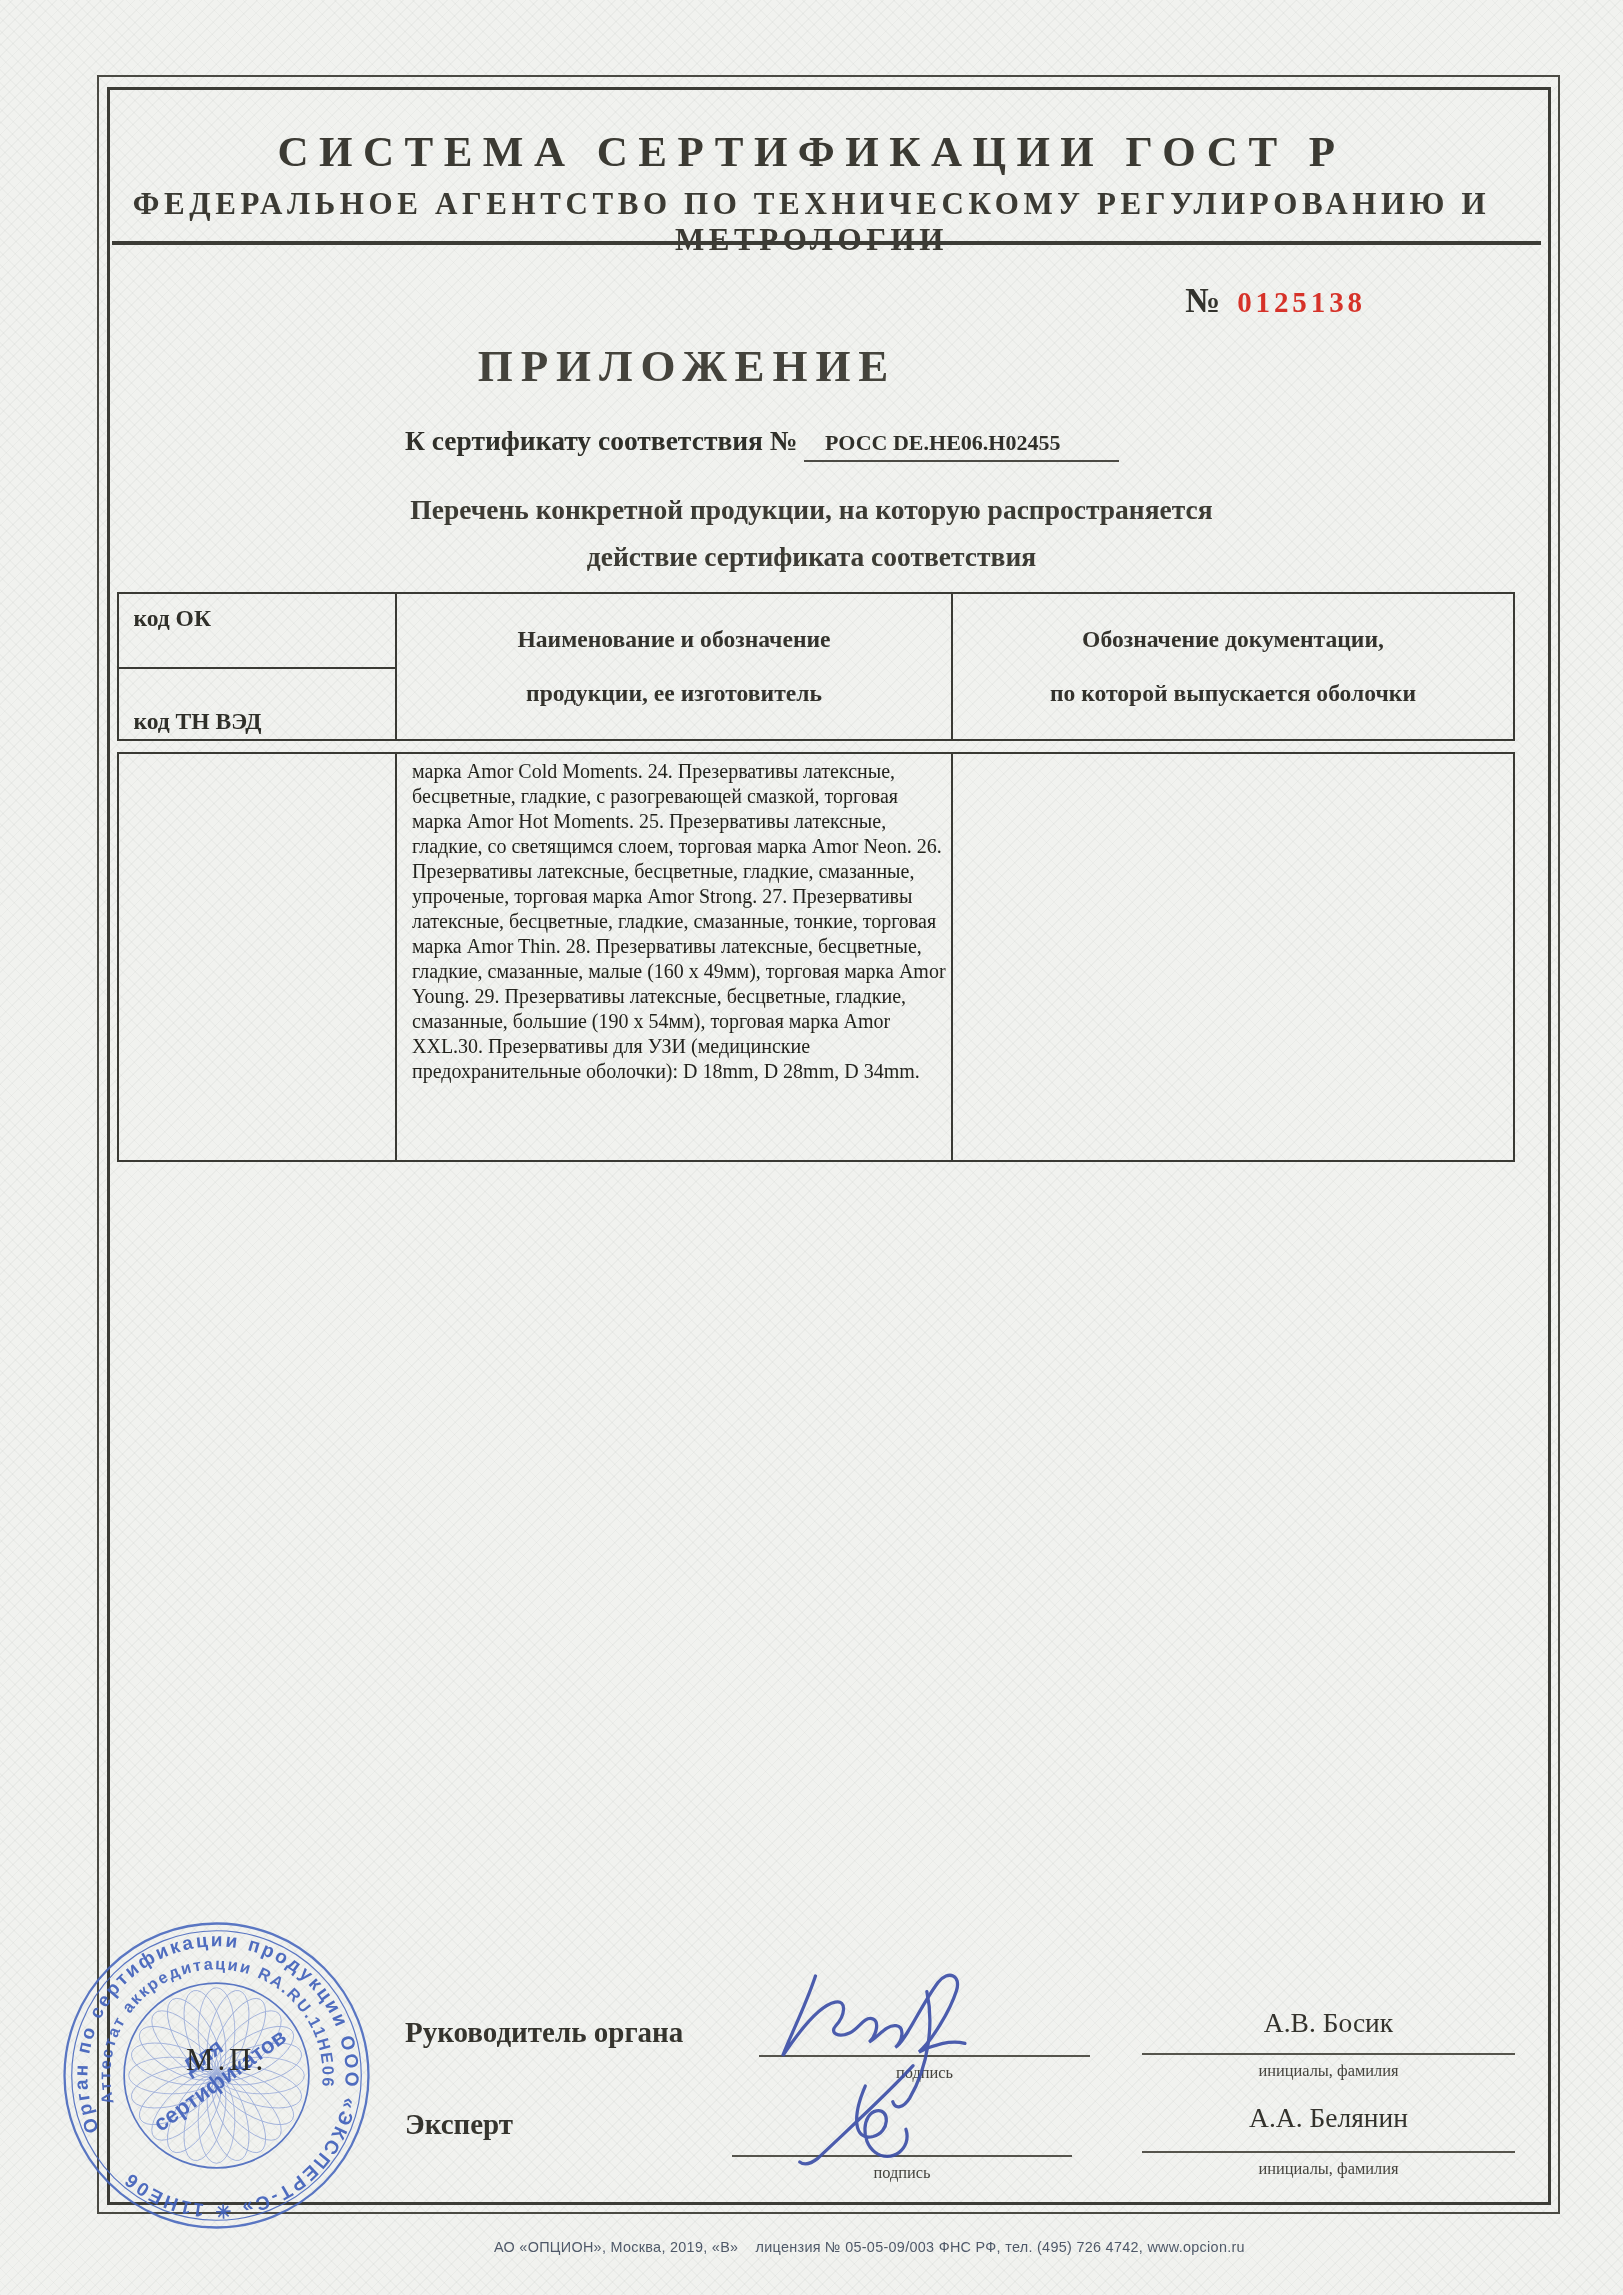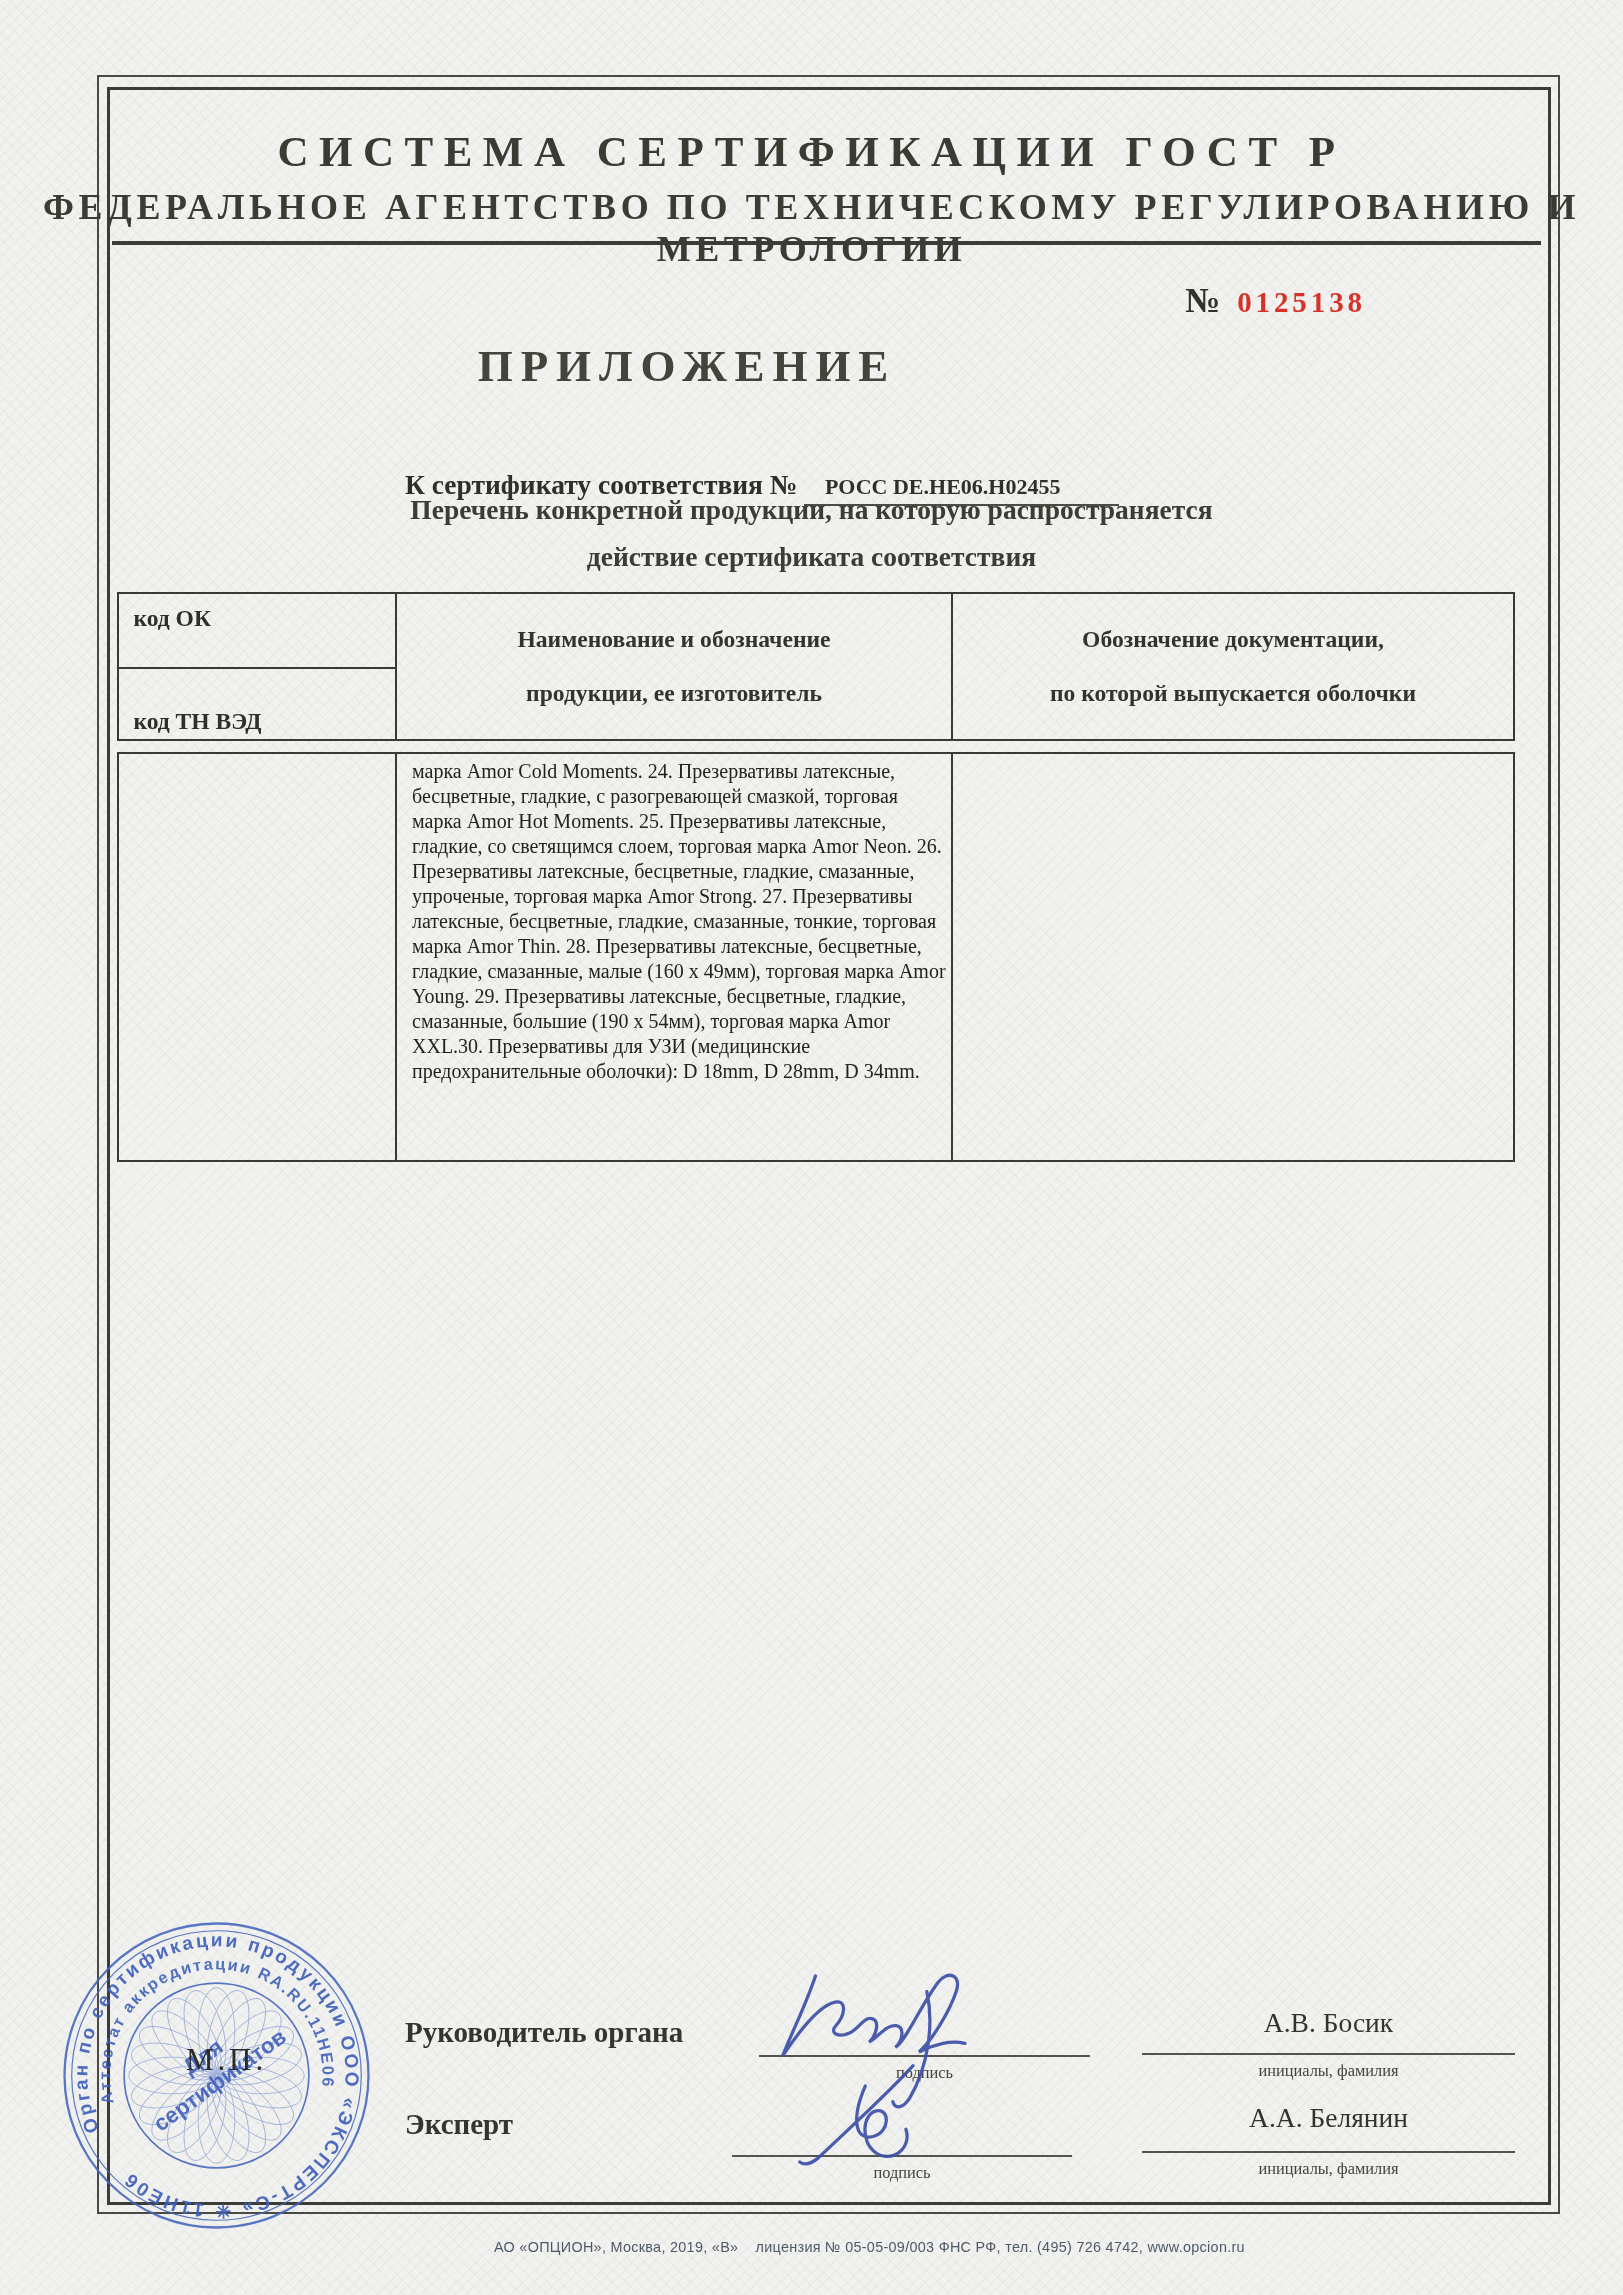--- a/index.html
+++ b/index.html
@@ -11,31 +11,31 @@
       repeating-linear-gradient(45deg, rgba(100,110,105,.045) 0 1.3px, rgba(0,0,0,0) 1.3px 9.2px),
       #f1f2ef;
   }
   .abs{position:absolute;}
   
   .border-outer{left:97px;top:75px;width:1459px;height:2135px;border:2px solid #4a4a43;}
   .border-inner{left:107px;top:87px;width:1438px;height:2112px;border:3.3px solid #3c3c36;}
   
   .title1{left:0;top:127px;width:1623px;text-align:center;font-size:43px;font-weight:bold;
           letter-spacing:10.5px;color:#3b3a33;}
-  .title2{left:0;top:186px;width:1623px;text-align:center;font-size:36px;font-weight:bold;
+  .title2{left:0;top:186px;width:1623px;text-align:center;font-size:31px;font-weight:bold;
           letter-spacing:4.6px;color:#3b3a33;}
   .header-rule{left:112px;top:241px;width:1429px;height:3.9px;background:#3c3c36;}
   
   .serial{left:1185px;top:281px;display:flex;align-items:baseline;gap:17px;}
   .serial-no{font-size:35px;font-weight:bold;color:#33332d;}
   .serial-digits{font-family:Liberation Serif, serif;font-size:29px;
                  font-weight:bold;letter-spacing:3.9px;color:#d63229;}
   .appendix-title{left:0;top:340px;width:1302px;text-align:center;font-size:45px;font-weight:bold;
                   letter-spacing:7.9px;color:#44433c;margin-left:36px;}
-  .cert-line{left:405px;top:425px;display:flex;align-items:baseline;margin-top:44px;}
+  .cert-line{left:405px;top:425px;display:flex;align-items:baseline;}
   .cert-label{font-size:27.5px;font-weight:bold;}
   .cert-number{font-size:22px;font-weight:bold;margin-left:6.5px;
                border-bottom:2px solid #4c4b45;padding:0 59px 3.9px 21px;text-align:center;}
   .scope1{left:0;top:494px;width:1623px;text-align:center;font-size:27.5px;font-weight:bold;color:#3c3b34;}
   .scope2{left:0;top:541px;width:1623px;text-align:center;font-size:27.5px;font-weight:bold;color:#3c3b34;}
   
   .thead{left:117px;top:592px;width:1394px;height:145px;border:2.6px solid #3a3a34;}
   .tbody{left:117px;top:752px;width:1394px;height:406px;border:2.6px solid #3a3a34;}
   .vline{position:absolute;top:0;bottom:0;width:2px;background:#3a3a34;}
   .v1{left:276px;} .v2{left:832px;}

